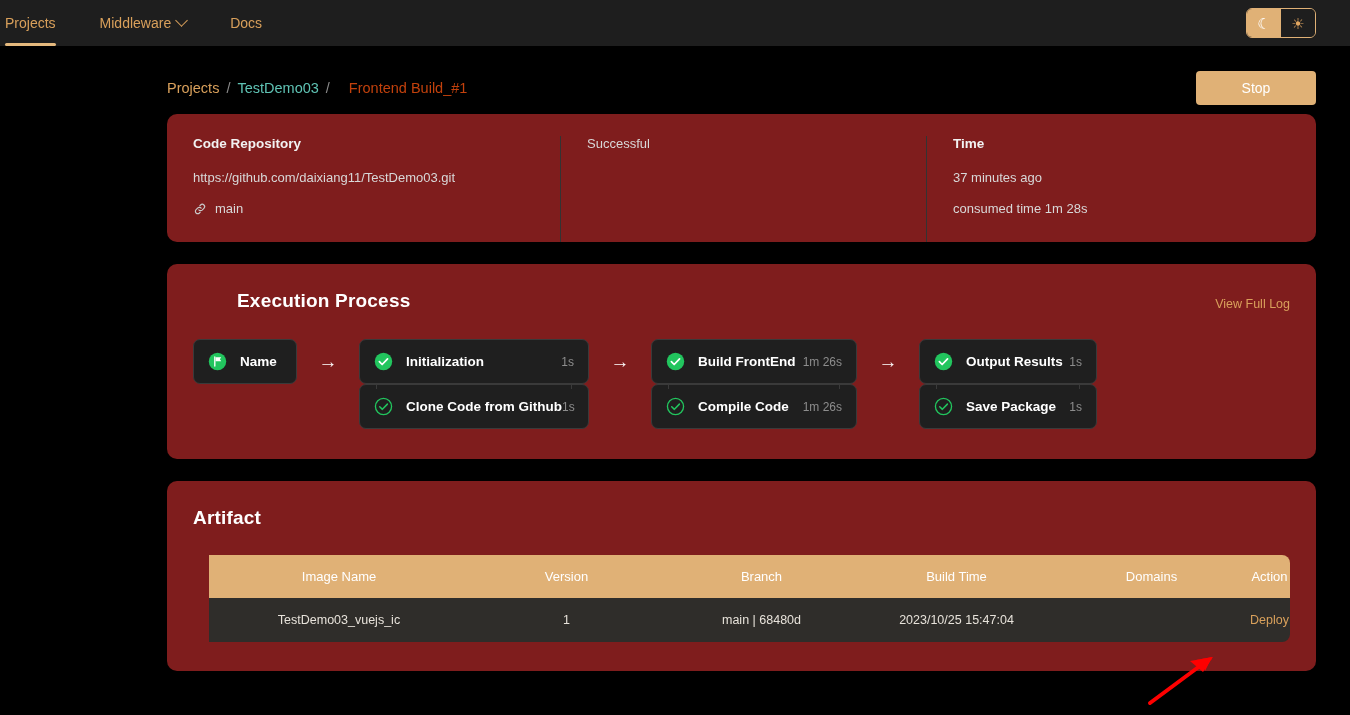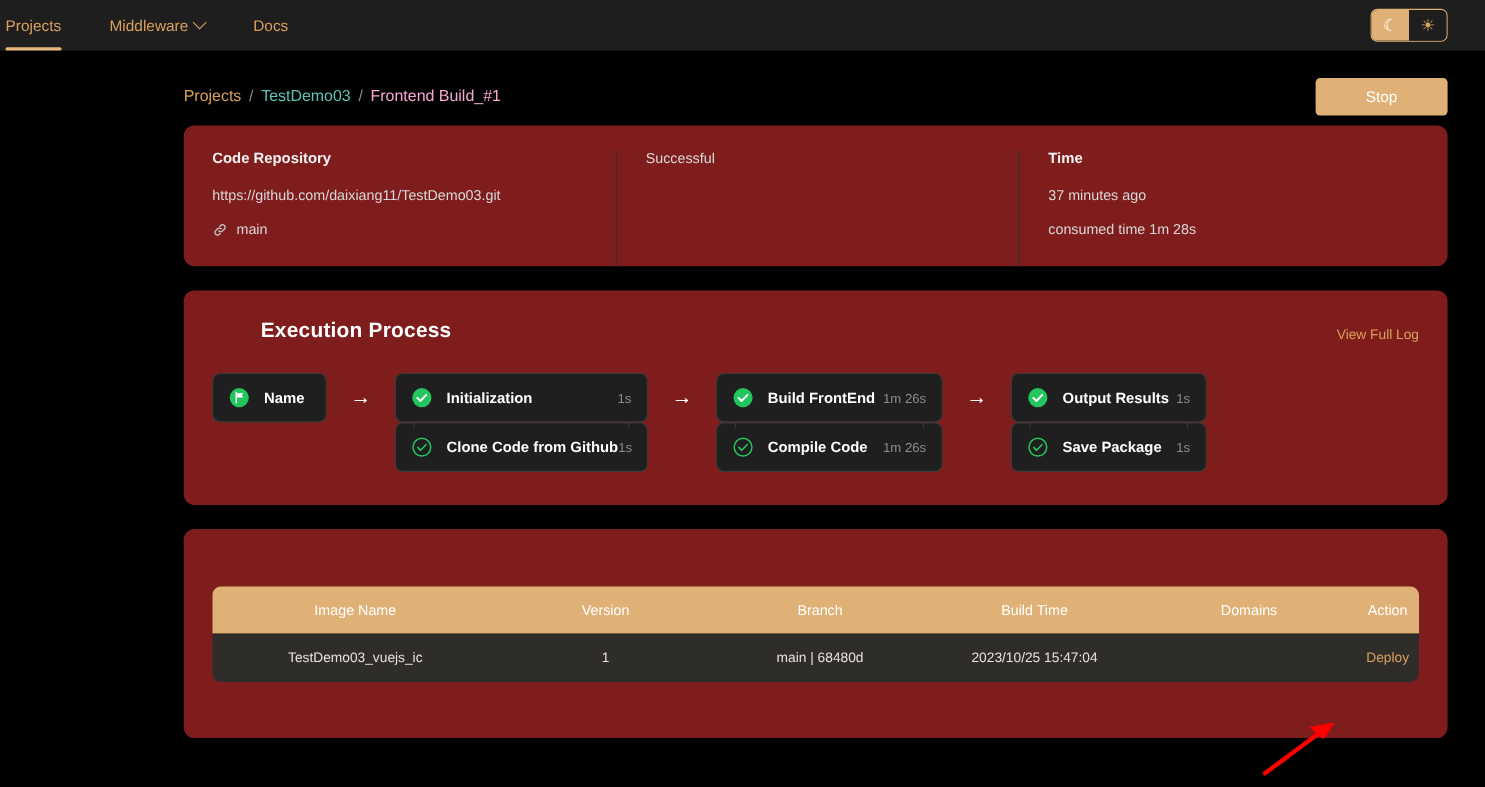--- a/index.html
+++ b/index.html
@@ -72,21 +72,21 @@
     display: flex;
     align-items: center;
     justify-content: space-between;
     padding: 22px 34px 0 167px;
     height: 62px;
   }
   .crumb { font-size: 14.5px; color: #d9a05b; display: flex; gap: 7px; align-items: center; }
   .crumb .sep { color: #8a8a8a; }
   .crumb .c-link { cursor: pointer; }
   .crumb .c-proj { color: #5fc3b4; }
-  .crumb .c-cur { color: #f9a8d4; }
+  .crumb .c-cur { color: #c2410c; margin-left: 12px; }
 
   .stop-btn {
     background: #e0b176;
     color: #ffffff;
     font-size: 14px;
     border: none;
     border-radius: 4px;
     width: 120px; height: 34px;
     cursor: pointer;
     font-family: "Liberation Sans", sans-serif;
@@ -169,21 +169,21 @@
     width: 62px;
     height: 45px;
     display: flex; align-items: center; justify-content: center;
     color: #ffffff; font-size: 19px;
   }
   .icn { width: 19px; height: 19px; flex: 0 0 19px; }
 
   
   .artifact { margin-top: 22px; padding: 26px 26px 30px 26px; height: 190px; }
   .table { margin-top: 26px; border-radius: 8px; overflow: hidden; }
-  .trow { display: flex; align-items: center; }
+  .trow { display: flex; align-items: center; margin-left: 16px; }
   .thead { background: #e0b176; height: 43px; }
   .thead .cell { color: #ffffff; font-size: 13px; }
   .tbody { background: #2f2d2a; height: 44px; }
   .tbody .cell { color: #e7e2da; font-size: 12.5px; }
   .cell { text-align: center; }
   .cell.c-img { flex: 0 0 260px; }
   .cell.c-ver { flex: 0 0 195px; }
   .cell.c-brn { flex: 0 0 195px; }
   .cell.c-tim { flex: 0 0 195px; }
   .cell.c-dom { flex: 0 0 195px; }
@@ -359,20 +359,21 @@
         </span>
         <span class="label">Save Package</span>
         <span class="dur">1s</span>
       </div>
     </div>
 
   </div>
 </div>
 
 <div class="card artifact">
+  <div class="sec-title">Artifact</div>
 
   <div class="table">
     <div class="trow thead">
       <div class="cell c-img">Image Name</div>
       <div class="cell c-ver">Version</div>
       <div class="cell c-brn">Branch</div>
       <div class="cell c-tim">Build Time</div>
       <div class="cell c-dom">Domains</div>
       <div class="cell c-act">Action</div>
     </div>

